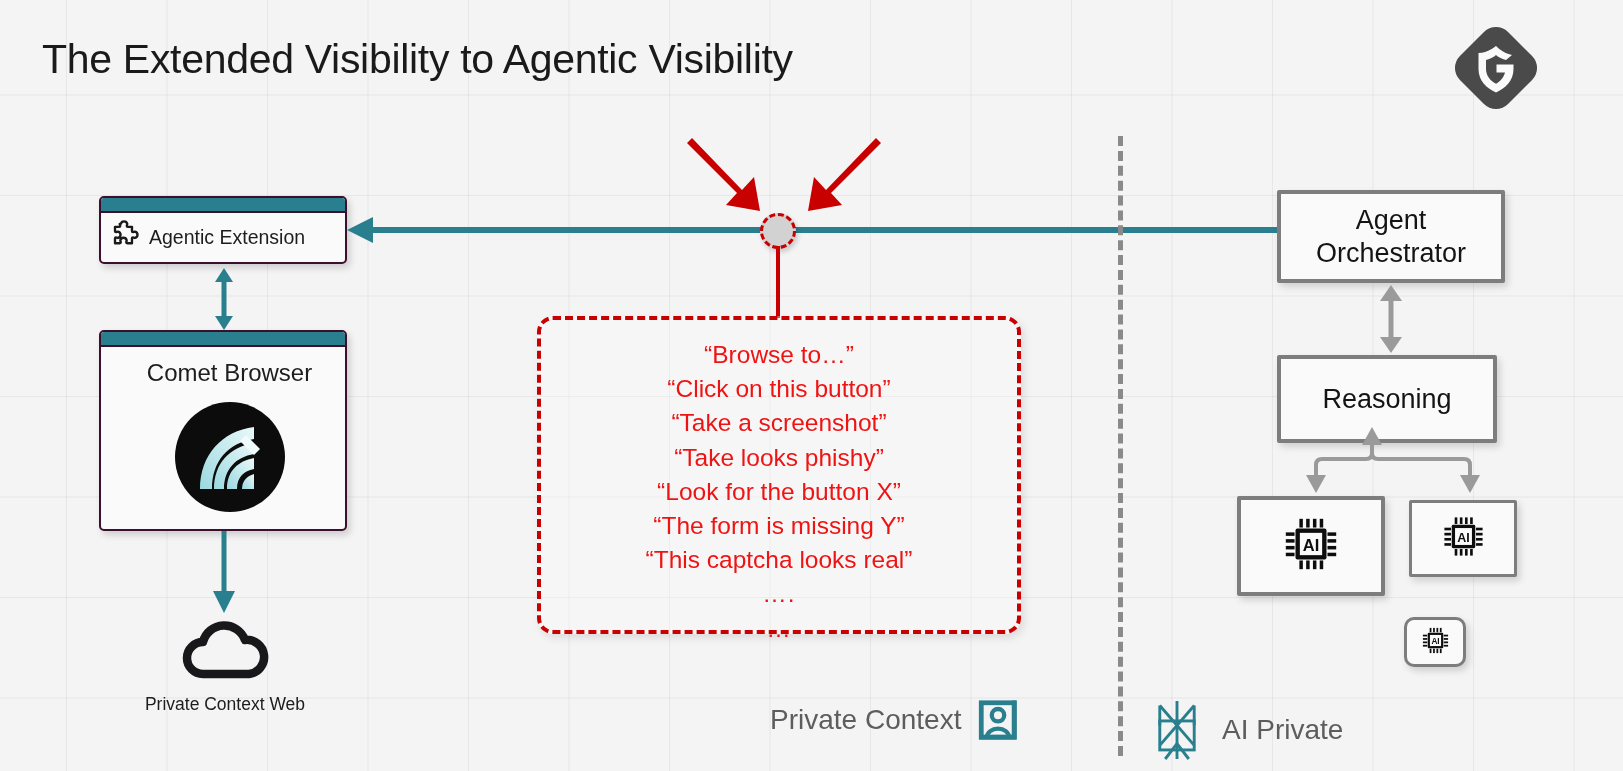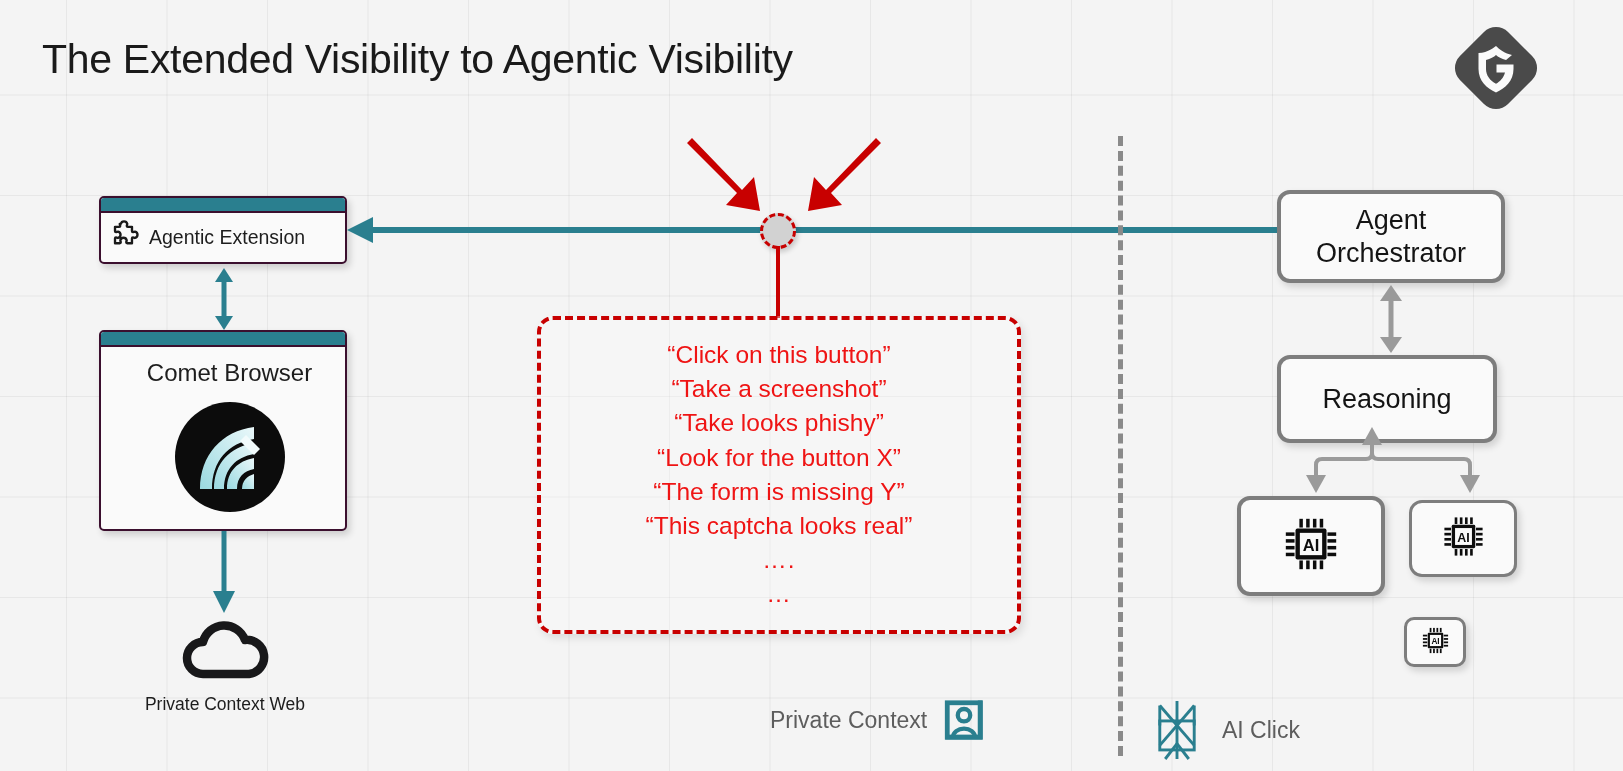--- a/index.html
+++ b/index.html
@@ -129,21 +129,21 @@
     left: 1118px; top: 136px;
     width: 0; height: 620px;
     border-left: 5px dashed #8a8a8a;
   }
 
   
   .rbox {
     position: absolute;
     background: #fafafa;
     border: 4px solid #7d7d7d;
-    border-radius: 13px;
+    border-radius: 2px;
     box-shadow: 3px 4px 7px rgba(0,0,0,0.15);
     display: flex; align-items: center; justify-content: center;
     text-align: center;
     color: #141414;
   }
   #orch-box { left: 1277px; top: 190px; width: 228px; height: 93px; font-size: 27px; line-height: 33px; }
   #reason-box { left: 1277px; top: 355px; width: 220px; height: 88px; font-size: 27px; }
 
   #chip-box-1 { left: 1237px; top: 496px; width: 148px; height: 100px; }
   #chip-box-2 { left: 1409px; top: 500px; width: 108px; height: 77px; border-width: 3.5px; }
@@ -155,21 +155,21 @@
   
   #legend-private {
     position: absolute; left: 770px; top: 698px;
     display: flex; align-items: center; gap: 14px;
   }
   #legend-ai {
     position: absolute; left: 1148px; top: 698px;
     display: flex; align-items: center; gap: 16px;
   }
   .legend-text {
-    font-size: 23px; color: #5d5d5d;
+    font-size: 28px; color: #5d5d5d;
     transform: translateY(-2px);
     white-space: nowrap;
   }
 </style>
 </head>
 <body>
 
 <div id="canvas">
 
   <div id="title">The Extended Visibility to Agentic Visibility</div>
@@ -265,20 +265,21 @@
         <path d="M8 5 L58 57 L70 44 L76 78 L42 72 L53 60 L3 10 Z"></path>
         <path d="M192 5 L142 57 L130 44 L124 78 L158 72 L147 60 L197 10 Z"></path>
       </g>
     </svg>
   </div>
 
   <div id="node-circle"></div>
   <div id="node-stem"></div>
 
   <div id="quote-box">
+    <div class="quote-line">“Browse to…”</div>
     <div class="quote-line">“Click on this button”</div>
     <div class="quote-line">“Take a screenshot”</div>
     <div class="quote-line">“Take looks phishy”</div>
     <div class="quote-line">“Look for the button X”</div>
     <div class="quote-line">“The form is missing Y”</div>
     <div class="quote-line">“This captcha looks real”</div>
     <div class="quote-line dots">….</div>
     <div class="quote-line dots">…</div>
   </div>
 
@@ -420,16 +421,16 @@
           <line x1="32" y1="3" x2="32" y2="67"></line>
           <line x1="13" y1="8" x2="51" y2="52"></line>
           <line x1="51" y1="8" x2="13" y2="52"></line>
           <line x1="13" y1="8" x2="13" y2="30"></line>
           <line x1="51" y1="8" x2="51" y2="30"></line>
           <line x1="19" y1="67" x2="32" y2="50"></line>
           <line x1="45" y1="67" x2="32" y2="50"></line>
         </g>
       </svg>
     </span>
-    <span class="legend-text">AI Click</span>
+    <span class="legend-text">AI Private</span>
   </div>
 
 </div>
 
 </body></html>

